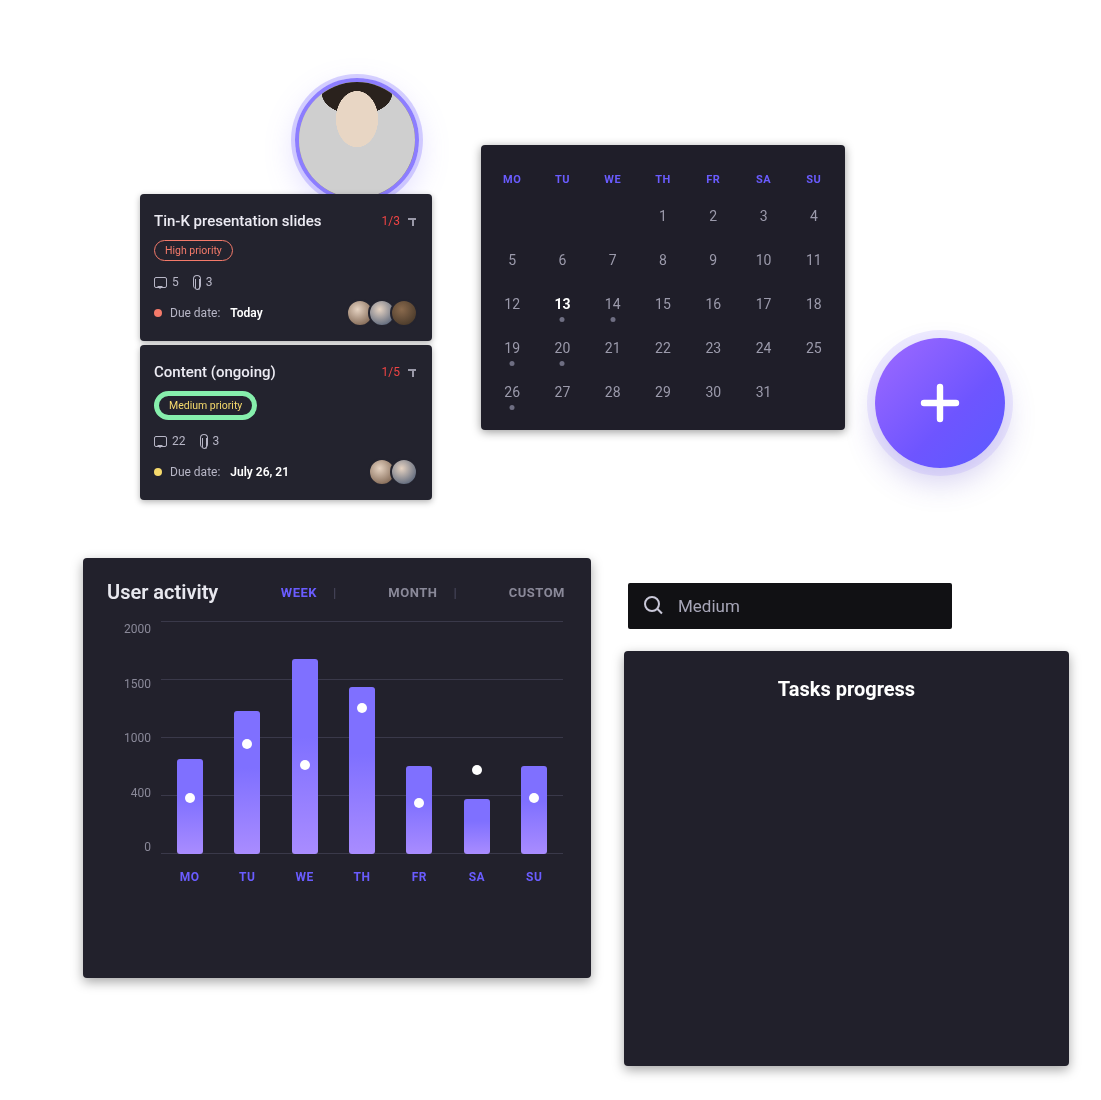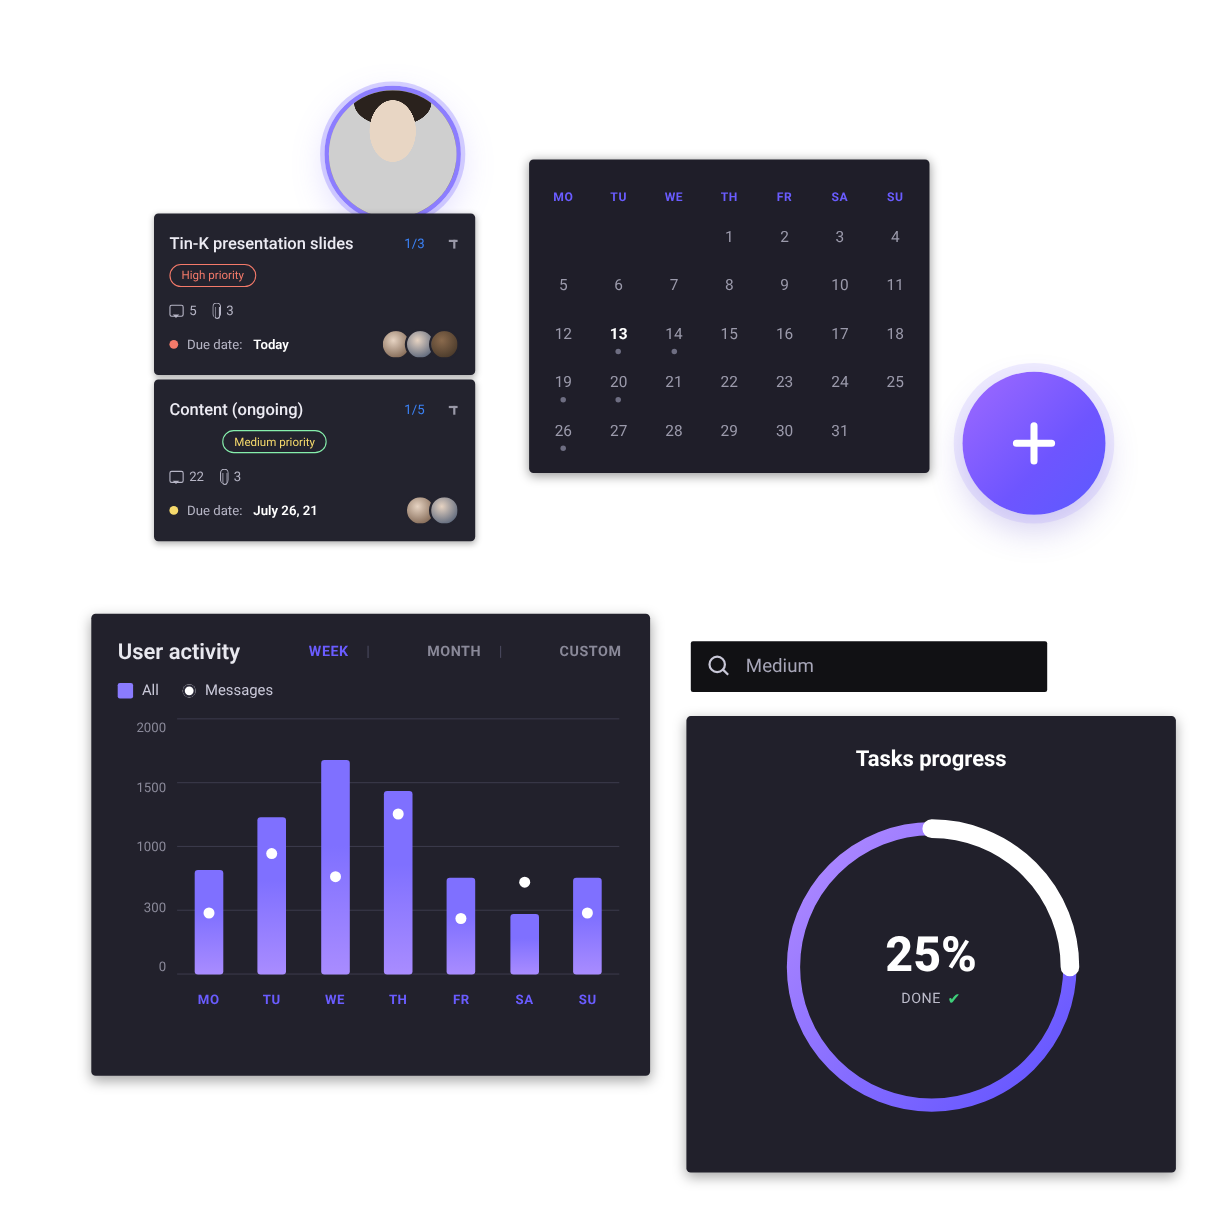--- a/index.html
+++ b/index.html
@@ -28,27 +28,27 @@
   .card {
     background: #23232e;
     border-radius: 4px;
     padding: 18px 14px 14px 14px;
     color: #e8e8ee;
     box-shadow: 0 2px 6px rgba(0,0,0,.3);
   }
   .card + .card { margin-top: 4px; }
   .card-head { display:flex; justify-content:space-between; align-items:center; }
   .card-title { font-size: 15px; font-weight: 500; color:#ecebf3; }
-  .card-subtask { font-size: 12px; color:#3b82f6; display:flex; align-items:center; gap:20px; }
+  .card-subtask { font-size: 12px; color:#ef4444; display:flex; align-items:center; gap:6px; }
   .pill {
     display:inline-block; margin-top:10px; font-size:10.5px;
     padding: 3px 10px; border-radius: 999px; background:transparent;
   }
   .pill.high   { color:#f47a6a; border:1px solid #f47a6a; }
-  .pill.medium { color:#f5d96c; border:1px solid #86efac;margin-left:48px; }
+  .pill.medium { color:#f5d96c; border:5px solid #86efac; }
   .card-meta { display:flex; gap:14px; margin-top:14px; font-size:12px; color:#b7b6c6; align-items:center;}
   .meta-item { display:flex; align-items:center; gap:5px; }
   .card-foot { display:flex; justify-content:space-between; align-items:center; margin-top:10px; }
   .due { font-size:12px; color:#b7b6c6; display:flex; align-items:center; gap:8px; }
   .due-dot { width:8px; height:8px; border-radius:50%; }
   .due-dot.red    { background:#f47a6a; }
   .due-dot.yellow { background:#f5d96c; }
   .due-val { color:#fff; font-weight:600; margin-left:2px; }
   .avatars { display:flex; }
   .avatars .mini {
@@ -262,36 +262,26 @@
   <div class="act-head">
     <div class="act-title">User activity</div>
     <div class="tabs">
       <span class="tab active">WEEK</span>
         <span class="sep">|</span>
       <span class="tab">MONTH</span>
         <span class="sep">|</span>
       <span class="tab">CUSTOM</span>
     </div>
   </div>
-  <div class="legend">
-    <div class="lg">
-        <span class="sw-bar"></span>
-        <span>All</span>
-      </div>
-    <div class="lg">
-        <span class="sw-dot"></span>
-        <span>Messages</span>
-      </div>
-  </div>
   <div class="chart">
     <div class="y-ticks" id="yticks">
         <span>2000</span>
         <span>1500</span>
         <span>1000</span>
-        <span>300</span>
+        <span>400</span>
         <span>0</span>
       </div>
     <div class="plot">
       <div class="grid" id="gridlines">
           <div class="gline" style="bottom: 0%;"></div>
           <div class="gline" style="bottom: 25%;"></div>
           <div class="gline" style="bottom: 50%;"></div>
           <div class="gline" style="bottom: 75%;"></div>
           <div class="gline" style="bottom: 100%;"></div>
         </div>
@@ -333,34 +323,13 @@
         <span>TH</span>
         <span>FR</span>
         <span>SA</span>
         <span>SU</span>
       </div>
   </div>
 </div>
 
 <div class="progress">
   <div class="prog-title">Tasks progress</div>
-  <div class="ring-wrap">
-    <svg viewBox="0 0 120 120" width="290" height="290">
-      <defs>
-        <linearGradient id="ringGrad" x1="0" y1="1" x2="1" y2="0">
-          <stop offset="0%" stop-color="#5f52ff"></stop>
-          <stop offset="100%" stop-color="#b38cff"></stop>
-        </linearGradient>
-      </defs>
-
-      <circle cx="60" cy="60" r="52" fill="none" stroke="url(#ringGrad)" stroke-width="5" stroke-linecap="round" stroke-dasharray="245.04422698000388 326.7256359733385" id="arc-remaining" transform="rotate(-90 60 60)" stroke-dashoffset="-81.68140899333463"></circle>
-
-      <circle cx="60" cy="60" r="52" fill="none" stroke="#ffffff" stroke-width="7" stroke-linecap="round" stroke-dasharray="81.68140899333463 326.7256359733385" id="arc-done" transform="rotate(-90 60 60)"></circle>
-    </svg>
-    <div class="ring-center">
-      <div class="pct">25%</div>
-      <div class="done">
-        <span>DONE</span>
-        <span class="check">✔</span>
-      </div>
-    </div>
-  </div>
 </div>
 
 </body></html>

